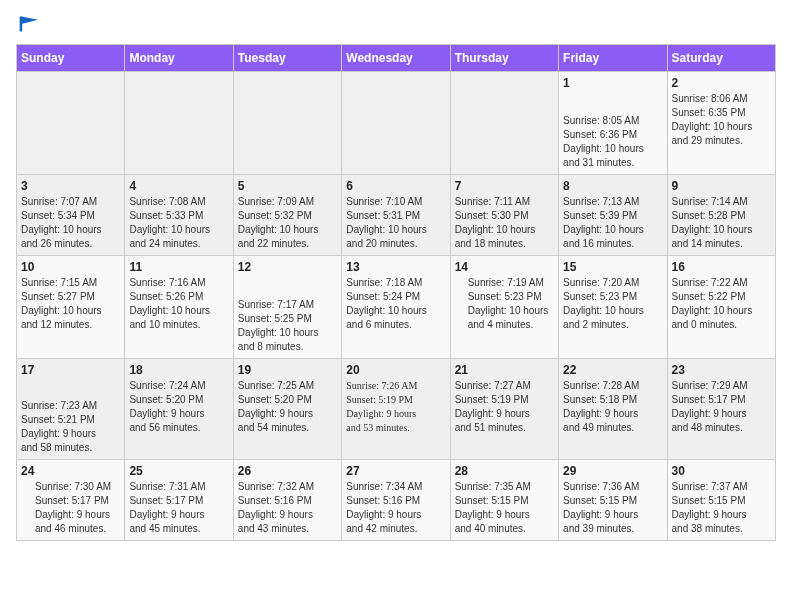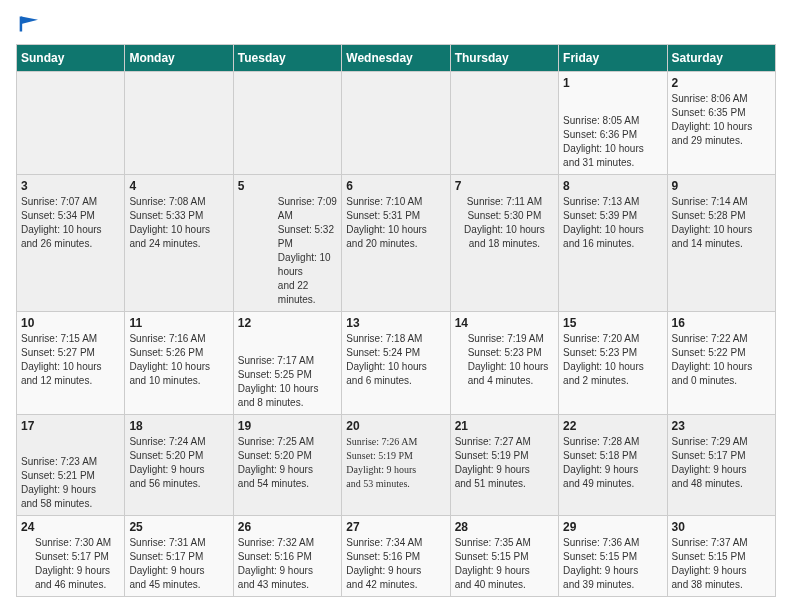--- a/index.html
+++ b/index.html
@@ -51,21 +51,21 @@
     .location {
       font-size: 14px;
       color: #444;
       margin-top: 2px;
     }
     .calendar {
       width: 100%;
       border-collapse: collapse;
     }
     .calendar thead th {
-      background-color: #0f766e;
+      background-color: #8b5cf6;
       color: #fff;
       font-size: 12px;
       font-weight: bold;
       padding: 6px 4px;
       text-align: left;
       border: 1px solid #ccc;
     }
     .calendar tbody td {
       border: 1px solid #ccc;
       vertical-align: top;
@@ -162,35 +162,35 @@
         </td>
         <td>
           <span class="day-num">4</span>
           <div class="day-info" style="white-space: pre-line;">Sunrise: 7:08 AM
 Sunset: 5:33 PM
 Daylight: 10 hours
 and 24 minutes.</div>
         </td>
         <td>
           <span class="day-num">5</span>
-          <div class="day-info" style="white-space: pre-line; margin-left: 40px;">Sunrise: 7:09 AM
+          <div class="day-info" style="white-space: pre-line;">Sunrise: 7:09 AM
 Sunset: 5:32 PM
 Daylight: 10 hours
 and 22 minutes.</div>
         </td>
         <td>
           <span class="day-num">6</span>
           <div class="day-info" style="white-space: pre-line;">Sunrise: 7:10 AM
 Sunset: 5:31 PM
 Daylight: 10 hours
 and 20 minutes.</div>
         </td>
         <td>
           <span class="day-num">7</span>
-          <div class="day-info" style="white-space: pre-line; text-align: center;">Sunrise: 7:11 AM
+          <div class="day-info" style="white-space: pre-line;">Sunrise: 7:11 AM
 Sunset: 5:30 PM
 Daylight: 10 hours
 and 18 minutes.</div>
         </td>
         <td>
           <span class="day-num">8</span>
           <div class="day-info" style="white-space: pre-line;">Sunrise: 7:13 AM
 Sunset: 5:39 PM
 Daylight: 10 hours
 and 16 minutes.</div>

